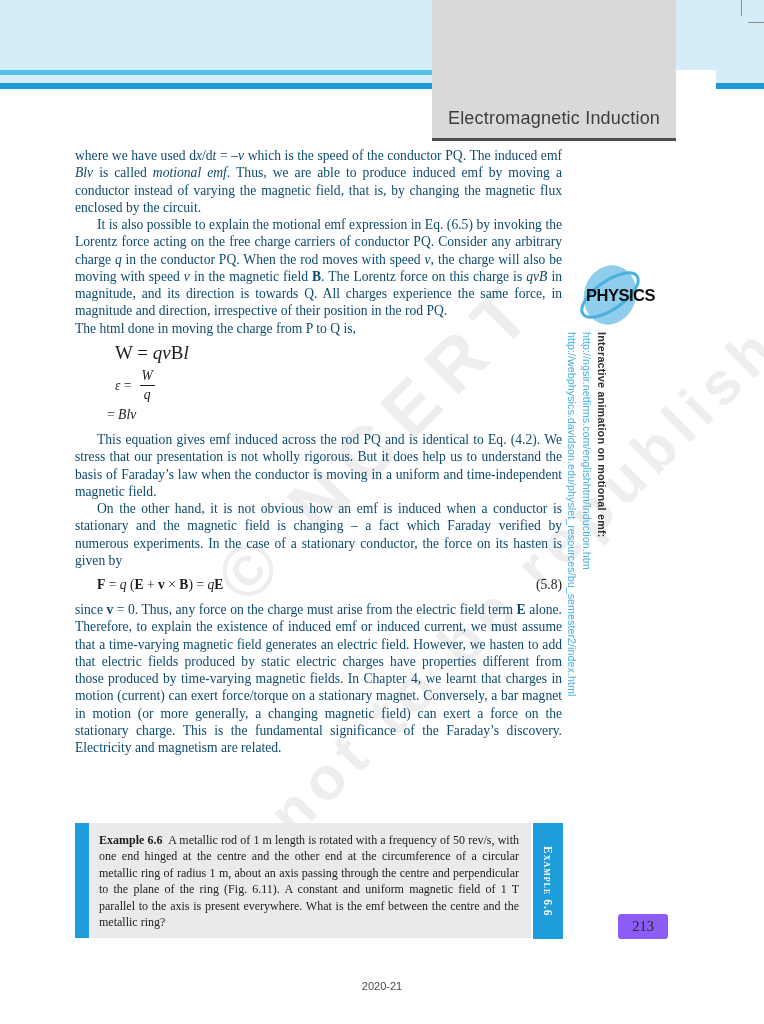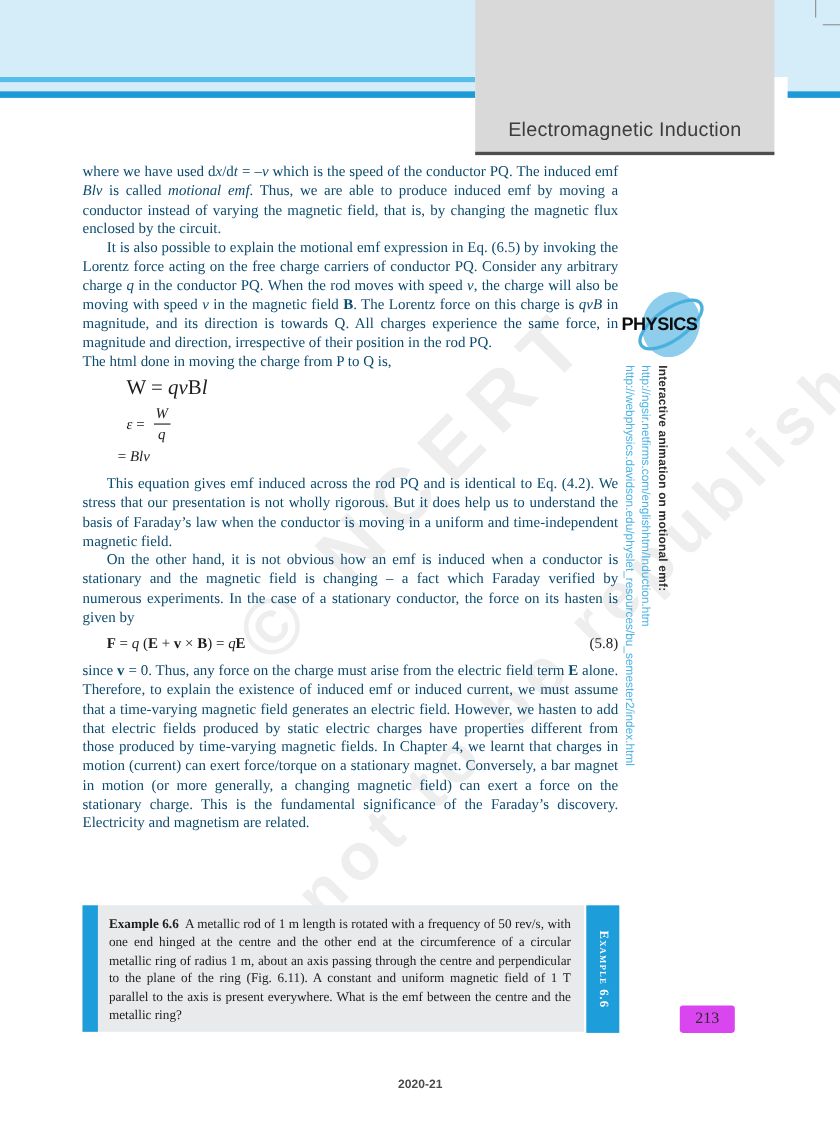--- a/index.html
+++ b/index.html
@@ -11,21 +11,21 @@
     color:#1c1c1c;
   }
   
   .band { position:absolute; left:0; top:0; width:764px; height:70px; background:#d5ecf9; }
   .stripe-a-left  { position:absolute; left:0; top:70px; width:432px; height:5px; background:#55bfe9; }
   .gap-left       { position:absolute; left:0; top:75px; width:432px; height:8px; background:#d5ecf9; }
   .stripe-b-left  { position:absolute; left:0; top:83px; width:432px; height:6px; background:#1e9ad6; }
   .gap-right      { position:absolute; left:716px; top:70px; width:48px; height:13px; background:#d5ecf9; }
   .stripe-b-right { position:absolute; left:716px; top:83px; width:48px; height:6px; background:#1e9ad6; }
   .title-box {
-    position:absolute; left:432px; top:0; width:272px; height:141px;
+    position:absolute; left:432px; top:0; width:244px; height:141px;
     background:#d9d9d9; border-bottom:3px solid #4e4e4e; z-index:3;
     display:flex; align-items:flex-end; justify-content:center;
   }
   .title-box .title {
     font-family:"Liberation Sans","DejaVu Sans",sans-serif;
     font-size:18px; line-height:1.3; color:#3d3d3d; text-align:center;
     padding-bottom:8px; letter-spacing:.2px;
   }
   .crop-v { position:absolute; left:741px; top:0; width:1px; height:16px; background:#909090; }
   .crop-h { position:absolute; left:748px; top:22px; width:16px; height:1px; background:#909090; }
@@ -65,47 +65,47 @@
   .example-tab .tab-text {
     writing-mode:vertical-rl; font-variant:small-caps; letter-spacing:1px;
     color:#ffffff; font-size:11.5px; font-weight:bold;
     font-family:"Liberation Serif","DejaVu Serif",serif; white-space:nowrap;
   }
 
   
   .physics-logo { position:absolute; left:563px; top:262px; width:94px; height:72px; z-index:2; }
   .physics-logo svg { position:absolute; left:0; top:0; }
   .physics-logo .logo-text {
-    position:absolute; left:2px; top:24px; width:90px; text-align:left;
+    position:absolute; left:2px; top:24px; width:90px; text-align:right;
     font-family:"Liberation Sans","DejaVu Sans",sans-serif; font-weight:bold;
     font-size:16.5px; letter-spacing:-.5px; color:#0d0d0d;
   }
   .sidebar-links {
     position:absolute; left:564px; top:332px; height:420px; z-index:2;
     writing-mode:vertical-rl;
     font-family:"Liberation Sans","DejaVu Sans",sans-serif;
   }
   .sidebar-links .heading {
     font-size:10.8px; font-weight:bold; color:#2e2e2e; letter-spacing:.2px;
     line-height:16px; white-space:nowrap;
   }
   .sidebar-links .link {
     font-size:10.8px; color:#49b2e3; line-height:15px; white-space:nowrap;
     text-decoration:none; display:block;
   }
 
   
   .page-badge {
     position:absolute; left:618px; top:914px; width:50px; height:25px; z-index:2;
-    background:#d946ef; border-radius:3px; display:flex; align-items:center; justify-content:center;
+    background:#8b5cf6; border-radius:3px; display:flex; align-items:center; justify-content:center;
     font-size:14.5px; color:#2b2b2b;
   }
   .year {
     position:absolute; left:0; top:980px; width:764px; text-align:center; z-index:2;
-    font-family:"Liberation Sans","DejaVu Sans",sans-serif; font-size:11px; color:#4a4a4a;font-weight:bold;
+    font-family:"Liberation Sans","DejaVu Sans",sans-serif; font-size:11px; color:#4a4a4a;
   }
 </style>
 </head>
 <body>
 
 <div class="page">
 
   <div class="band"></div>
   <div class="stripe-a-left"></div>
   <div class="gap-left"></div>

